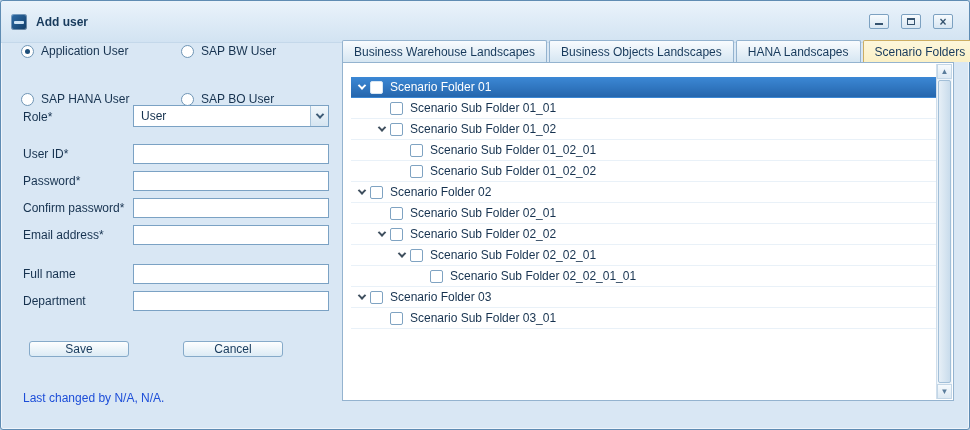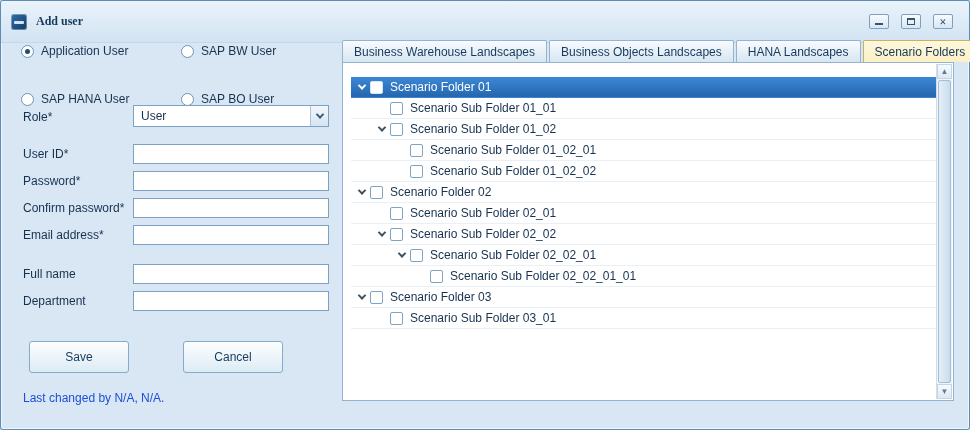--- a/index.html
+++ b/index.html
@@ -18,21 +18,20 @@
     box-shadow: inset 0 0 0 1px rgba(255,255,255,.6);
   }
 
   
   .titlebar {
     position: absolute; top: 0; left: 0; right: 0; height: 42px;
     display: flex; align-items: center; padding: 0 10px;
     background: linear-gradient(#eaf3fb, #d2e3f2);
     border-bottom: 1px solid #c4d8ea;
     border-radius: 3px 3px 0 0;
-    font-family: Liberation Serif, serif;
   }
   .app-icon {
     width: 16px; height: 16px; border-radius: 3px; margin-right: 9px;
     background: linear-gradient(135deg, #2f6ea9, #123c66);
     box-shadow: inset 0 0 0 1px rgba(255,255,255,.35);
     position: relative;
   }
   .app-icon::after {
     content: ""; position: absolute; left: 3px; top: 7px; width: 10px; height: 3px;
     background: #cfe4f5; border-radius: 1px;
@@ -81,21 +80,21 @@
     transform: rotate(45deg) translate(-1px,-1px);
   }
 
   .field-input {
     position: absolute; left: 132px; width: 196px; height: 20px;
     border: 1px solid #7ba2c4; background: #fff; padding: 0 6px;
     font: inherit; color: #16324f; outline: none;
   }
 
   .btn {
-    position: absolute; top: 340px; width: 100px; height: 32px;
+    position: absolute; top: 340px; width: 100px; height: 16px;
     border: 1px solid #86aac9; border-radius: 3px;
     background: linear-gradient(#fdfefe, #dcebf5);
     color: #173a5c; font: inherit; display: flex; align-items: center; justify-content: center;
     cursor: pointer;
   }
 
   .footer-note { position: absolute; left: 22px; top: 390px; color: #1d4ed8; }
 
   
   .tabs { position: absolute; left: 341px; top: 39px; height: 22px; display: flex; }

